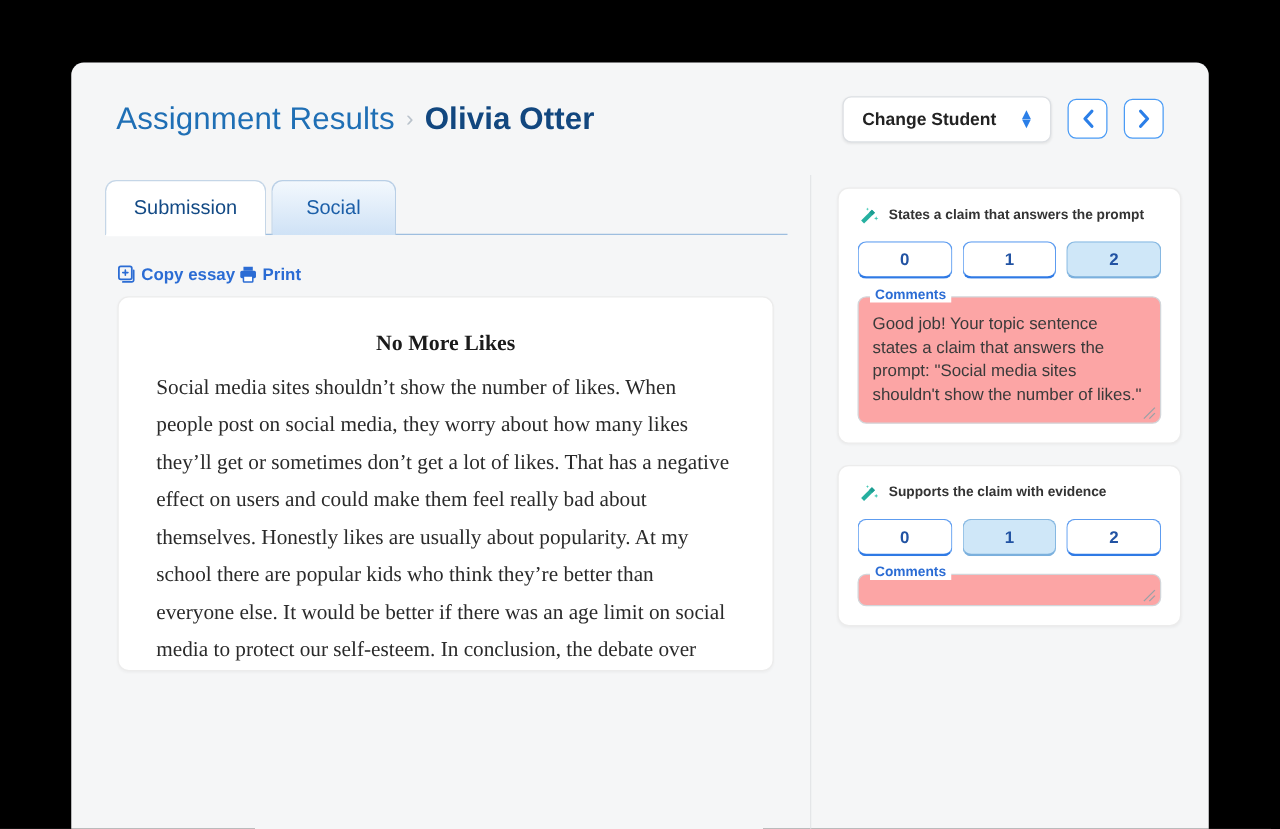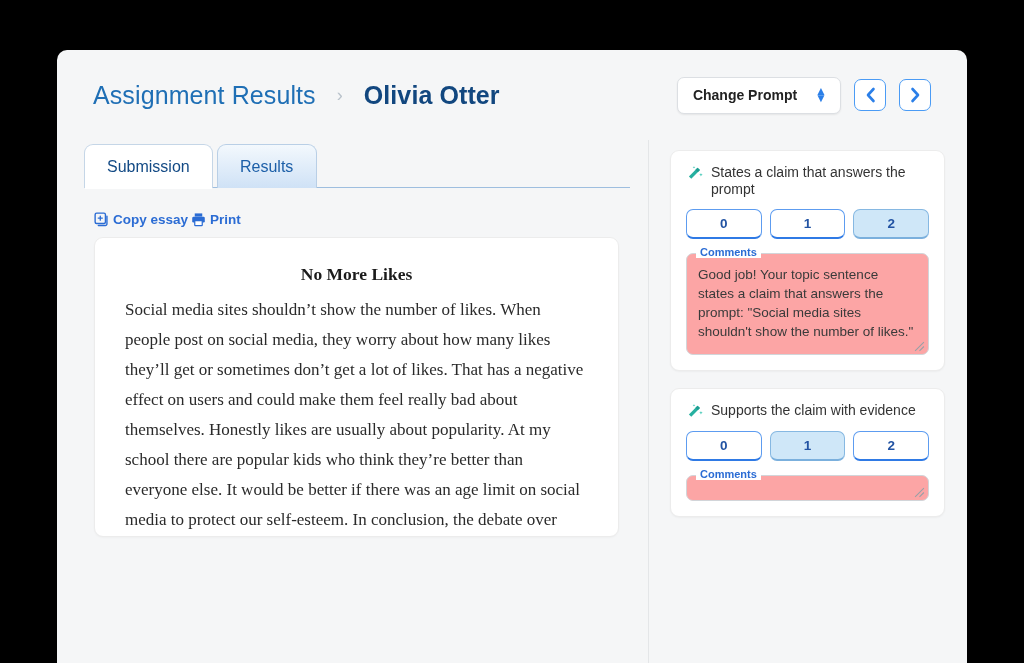--- a/index.html
+++ b/index.html
@@ -19,21 +19,21 @@
     overflow: hidden;
   }
 
   
   .header {
     position: relative;
     height: 90px;
     padding: 0 36px;
     display: flex; align-items: center; justify-content: space-between;
   }
-  .breadcrumb { display: flex; align-items: center; gap: 21px; }
+  .breadcrumb { display: flex; align-items: center; gap: 9px; }
   .crumb-root {
     font-size: 25px; color: #1f6fb5; font-weight: 400; letter-spacing: .1px;
   }
   .crumb-sep { font-size: 18px; color: #b9c2cb; }
   .crumb-current {
     font-size: 25px; color: #12477f; font-weight: 700; letter-spacing: .1px;
   }
   .header-right { display: flex; align-items: center; gap: 13px; }
   .student-select {
     display: flex; align-items: center; justify-content: space-between;
@@ -129,21 +129,21 @@
     background: #fff;
     border: 1px solid #ececec;
     border-radius: 9px;
     box-shadow: 0 1px 2px rgba(0,0,0,.04);
     padding: 13px 15px 15px 15px;
     margin-bottom: 17px;
   }
   .rubric-head { display: flex; align-items: flex-start; gap: 8px; margin-bottom: 11px; }
   .wand { flex: none; margin-top: 1px; }
   .rubric-title {
-    font-size: 14px; color: #333; font-weight: 400; line-height: 17px;
+    font-size: 11px; color: #333; font-weight: 700; line-height: 17px;
   }
   .score-row { display: flex; gap: 8px; margin-bottom: 14px; }
   .score-btn {
     flex: 1; height: 30px;
     display: flex; align-items: center; justify-content: center;
     font-size: 13.5px; font-weight: 700; color: #2253a3;
     background: #fff;
     border: 1.4px solid #5d9cf0;
     border-bottom: 2.6px solid #2f7ae5;
     border-radius: 7px;
@@ -182,21 +182,21 @@
 <div class="page-card">
 
   <div class="header">
     <div class="breadcrumb">
       <span class="crumb-root">Assignment Results</span>
       <span class="crumb-sep">›</span>
       <span class="crumb-current">Olivia Otter</span>
     </div>
     <div class="header-right">
       <div class="student-select">
-        <span>Change Prompt</span>
+        <span>Change Student</span>
         <span class="updown">
           <span>▲</span>
             <span>▼</span>
         </span>
       </div>
       <div class="navbtn">
         <svg width="13" height="16" viewBox="0 0 13 16">
           <path d="M9.5 2 L4 8 L9.5 14" fill="none" stroke="#2b7fe8" stroke-width="2.6" stroke-linecap="round" stroke-linejoin="round"></path>
         </svg>
       </div>
@@ -209,21 +209,21 @@
   </div>
 
   <div class="body-split">
 
     <div class="left-pane">
       <div class="tabs">
         <div class="tab active">
           <span>Submission</span>
         </div>
         <div class="tab inactive">
-          <span>Results</span>
+          <span>Social</span>
         </div>
         <div class="tabline"></div>
       </div>
 
       <div class="tools">
         <div class="tool">
           <svg width="15" height="15" viewBox="0 0 16 16">
             <rect x="1.2" y="1.2" width="11" height="11" rx="1.6" fill="none" stroke="#2b6cd4" stroke-width="1.5"></rect>
             <path d="M6.7 4.3 v4.4 M4.5 6.5 h4.4" stroke="#2b6cd4" stroke-width="1.4" stroke-linecap="round"></path>
             <path d="M13.8 4.6 v8.2 a1.6 1.6 0 0 1 -1.6 1.6 H4.6" fill="none" stroke="#2b6cd4" stroke-width="1.5" stroke-linecap="round"></path>

